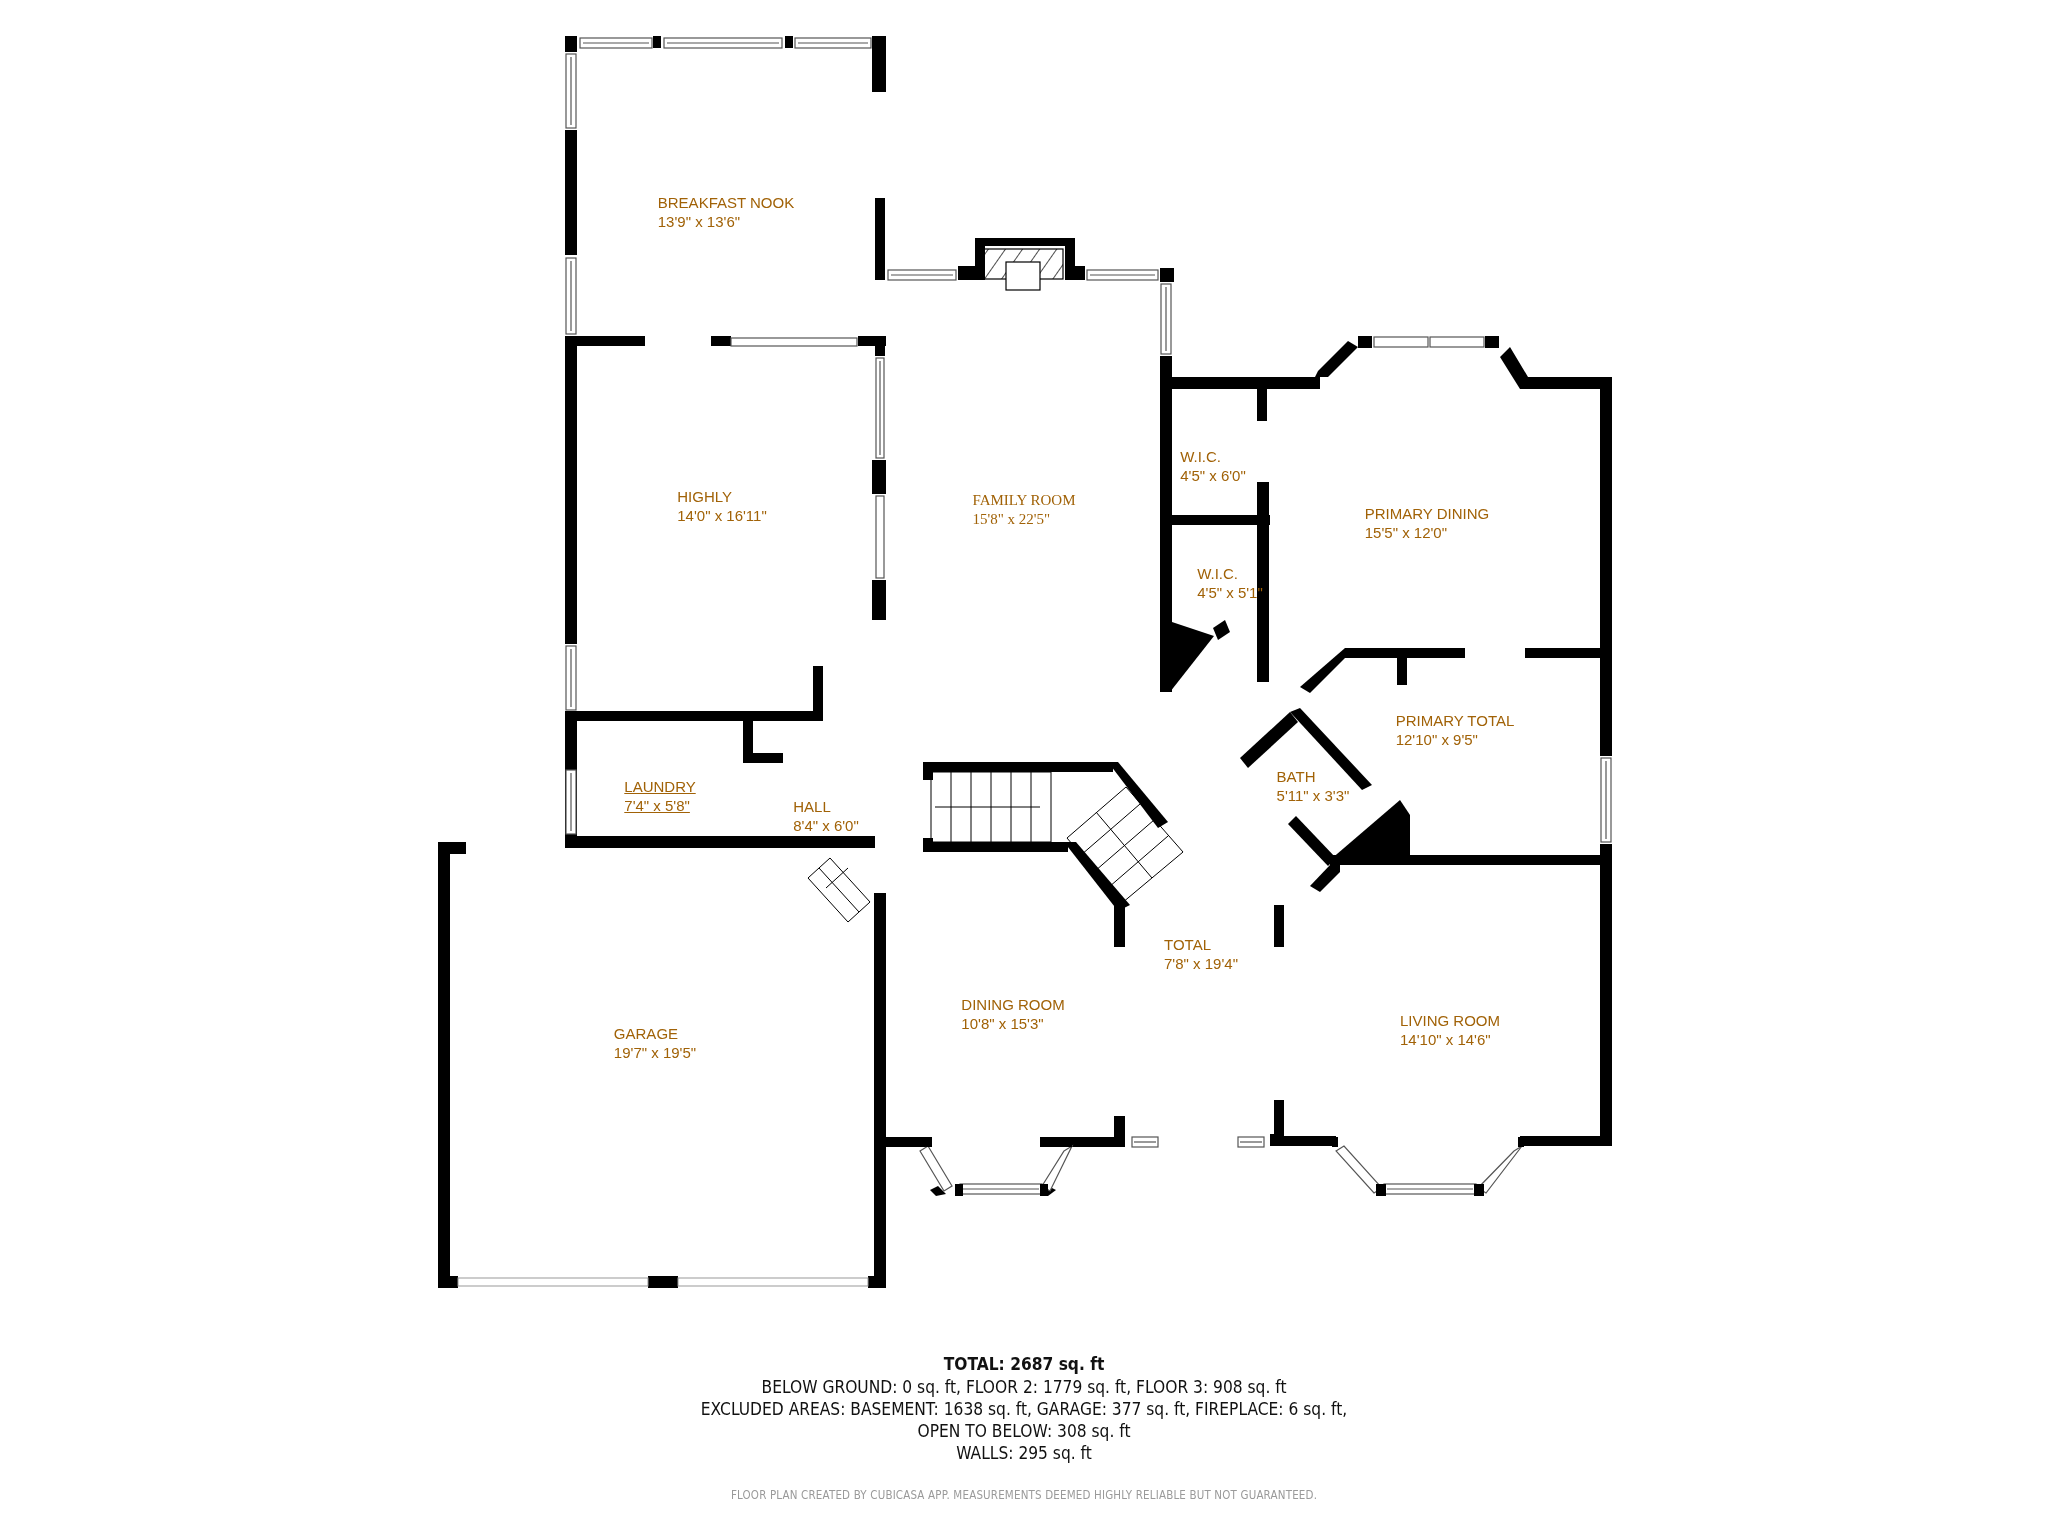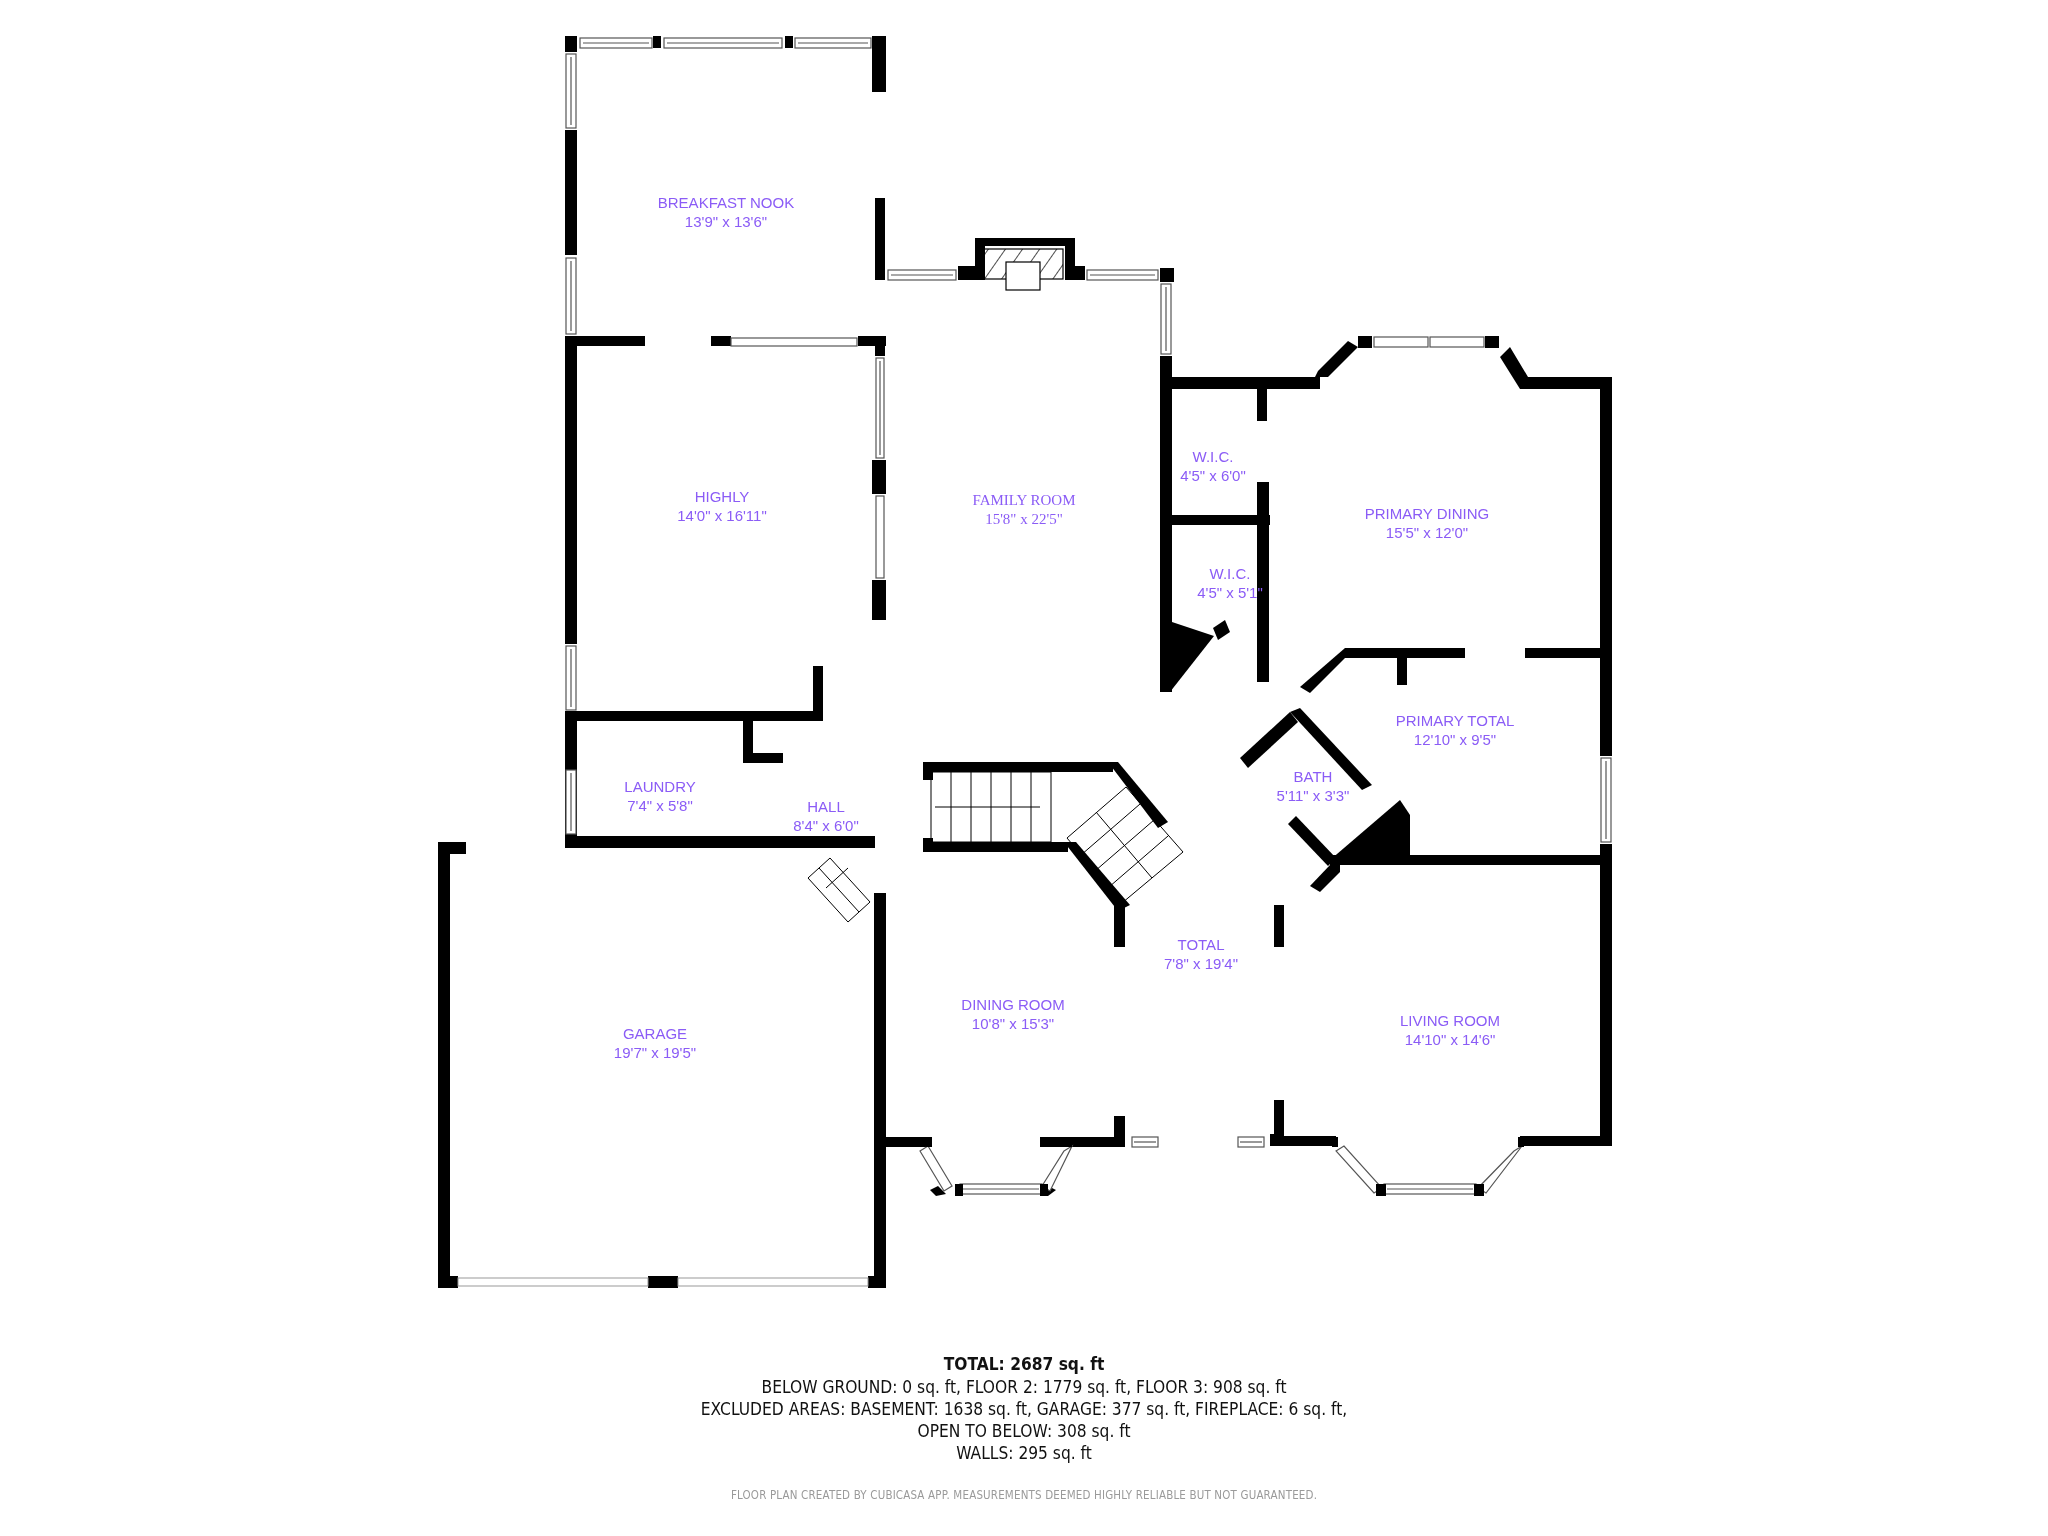--- a/index.html
+++ b/index.html
@@ -1,18 +1,18 @@
 <!DOCTYPE html>
 <html><head>
 <meta charset="utf-8">
 <style>
   html, body { margin: 0; padding: 0; background: #ffffff; }
   body { width: 2048px; height: 1536px; position: relative; overflow: hidden; font-family: "Liberation Sans", sans-serif; }
   #plan { position: absolute; left: 0; top: 0; width: 2048px; height: 1536px; }
-  .room-label { position: absolute; transform: translate(-50%, -50%); text-align: center; color: #8b5cf6; font-size: 15px; line-height: 19px; white-space: nowrap; }
+  .room-label { position: absolute; transform: translate(-50%, -50%); color: #a16207; font-size: 15px; line-height: 19px; white-space: nowrap; }
   .room-label .name { display: block; }
   .room-label .dim { display: block; }
   .sum-line { position: absolute; left: 0; width: 2048px; text-align: center; font-family: "DejaVu Sans", sans-serif; font-size: 18px; color: #111; transform: scaleX(0.86); transform-origin: center; }
   .sum-total { font-weight: bold; }
   .disclaimer { position: absolute; left: 0; width: 2048px; top: 1488px; text-align: center; font-family: "DejaVu Sans", sans-serif; font-size: 12px; color: #9a9a9a; transform: scaleX(0.86); transform-origin: center; letter-spacing: 0.2px; }
 </style>
 </head>
 <body>
 
 <svg id="plan" viewBox="0 0 2048 1536" xmlns="http://www.w3.org/2000/svg">
@@ -224,21 +224,21 @@
   <span class="dim">15'5" x 12'0"</span>
 </div>
 <div class="room-label" style="left:1455px; top:730px;">
   <span class="name">PRIMARY TOTAL</span>
   <span class="dim">12'10" x 9'5"</span>
 </div>
 <div class="room-label" style="left:1313px; top:786px;">
   <span class="name">BATH</span>
   <span class="dim">5'11" x 3'3"</span>
 </div>
-<div class="room-label" style="left:660px; top:796px;">
+<div class="room-label" style="left:660px; top:796px;text-decoration:underline;">
   <span class="name">LAUNDRY</span>
   <span class="dim">7'4" x 5'8"</span>
 </div>
 <div class="room-label" style="left:826px; top:816px;">
   <span class="name">HALL</span>
   <span class="dim">8'4" x 6'0"</span>
 </div>
 <div class="room-label" style="left:1201px; top:954px;">
   <span class="name">TOTAL</span>
   <span class="dim">7'8" x 19'4"</span>

